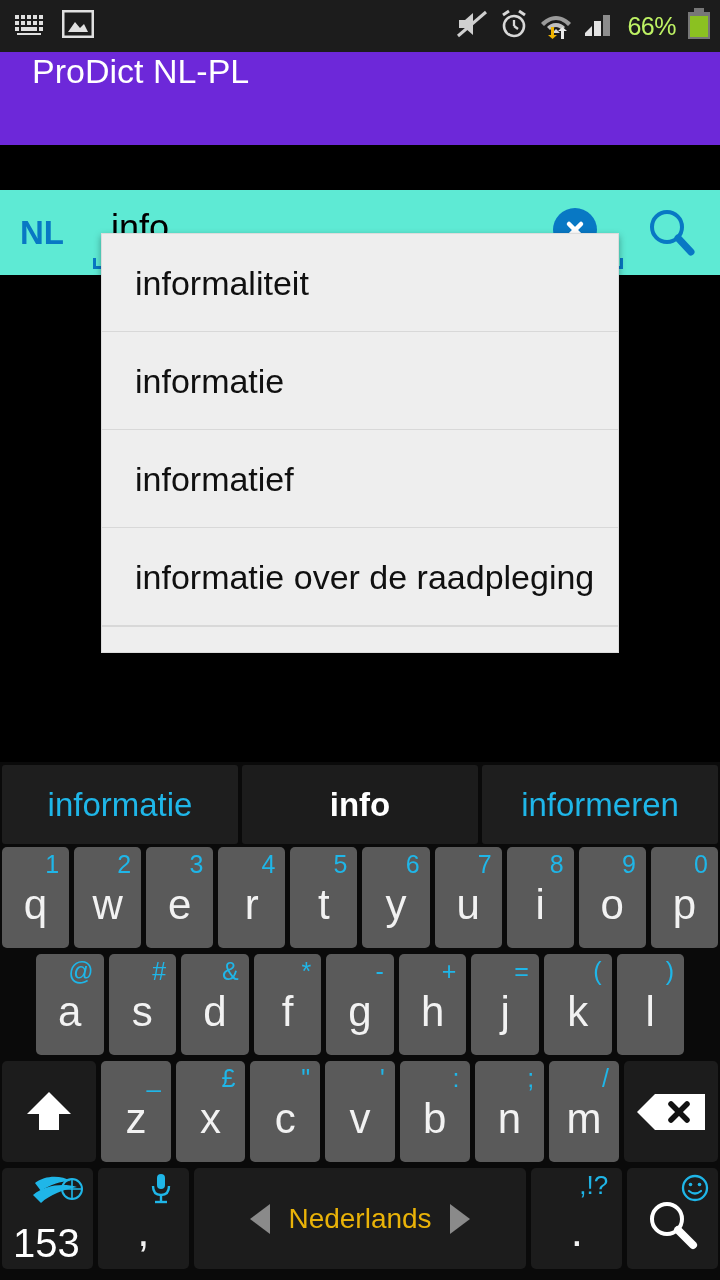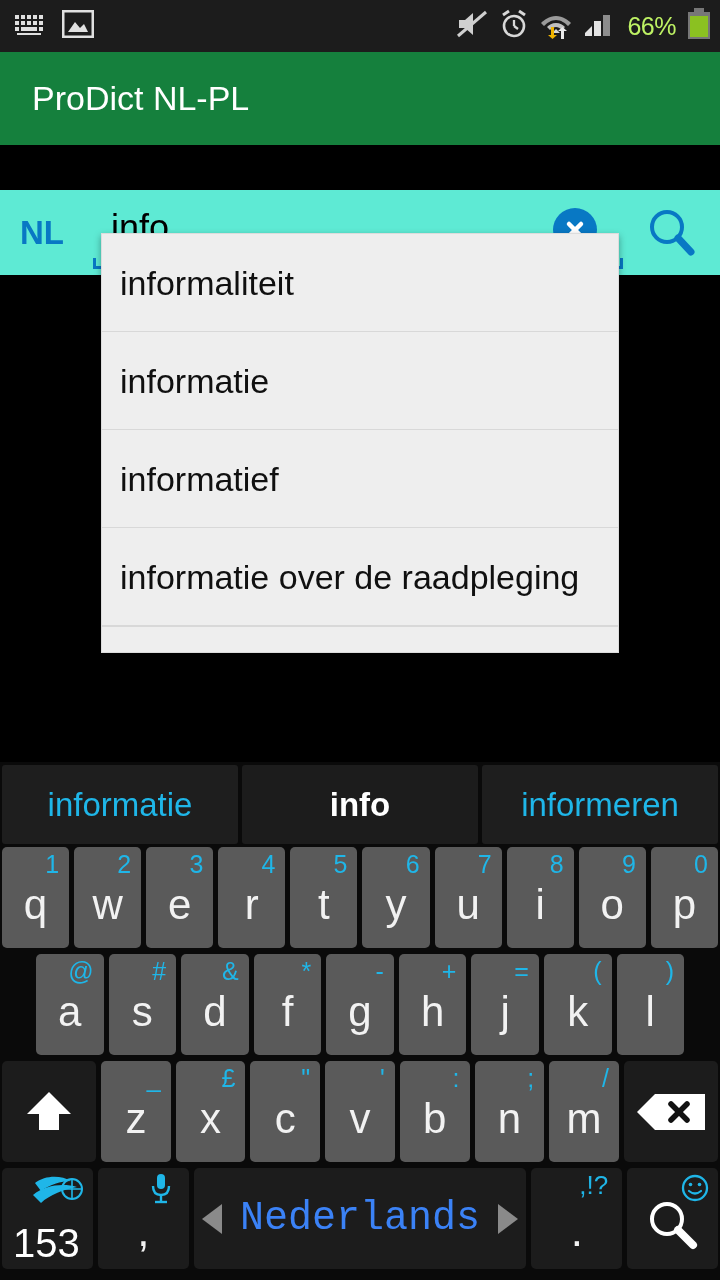--- a/index.html
+++ b/index.html
@@ -46,23 +46,22 @@
     margin-left: 6px;
     line-height: 1;
     padding-bottom: 3px;
   }
 
   
   #app-bar {
     position: absolute;
     left: 0; top: 52px;
     width: 720px; height: 93px;
-    background: #15803d;
-    display: flex;
-    align-items: center;
+    background: #6d28d9;
+    display: flex;
   }
   #app-title {
     color: #ffffff;
     font-size: 34px;
     padding-left: 32px;
     font-weight: 400;
   }
 
   
   #search-bar {
@@ -144,21 +143,21 @@
     background: #eeeeee;
     border: 1px solid #dcdcdc;
     box-shadow: 0 3px 7px rgba(0,0,0,0.35);
     box-sizing: border-box;
     overflow: hidden;
     z-index: 5;
   }
   .suggestion-item {
     height: 98px;
     line-height: 98px;
-    padding-left: 18px;
+    padding-left: 33px;
     font-size: 34px;
     color: #101010;
     border-bottom: 1px solid #d8d8d8;
     white-space: nowrap;
     overflow: hidden;
     box-sizing: border-box;
   }
   .suggestion-item:last-child { border-bottom: none; }
   #suggestion-partial {
     height: 25px;
@@ -237,23 +236,22 @@
   #row4 #space-key { flex: 4.1; background: #1c1c1c; }
 
   #space-key {
     display: flex;
     align-items: center;
     justify-content: center;
     gap: 18px;
     position: relative;
   }
   #space-label {
-    font-size: 40px;
-    color: #3b82f6;
-    font-family: Liberation Mono, monospace;
+    font-size: 28px;
+    color: #eab308;
   }
   .space-arrow {
     width: 0; height: 0;
     border-top: 15px solid transparent;
     border-bottom: 15px solid transparent;
   }
   #space-arrow-left { border-right: 20px solid #8a8a8a; }
   #space-arrow-right { border-left: 20px solid #8a8a8a; }
 
   #num-key .num-label {

